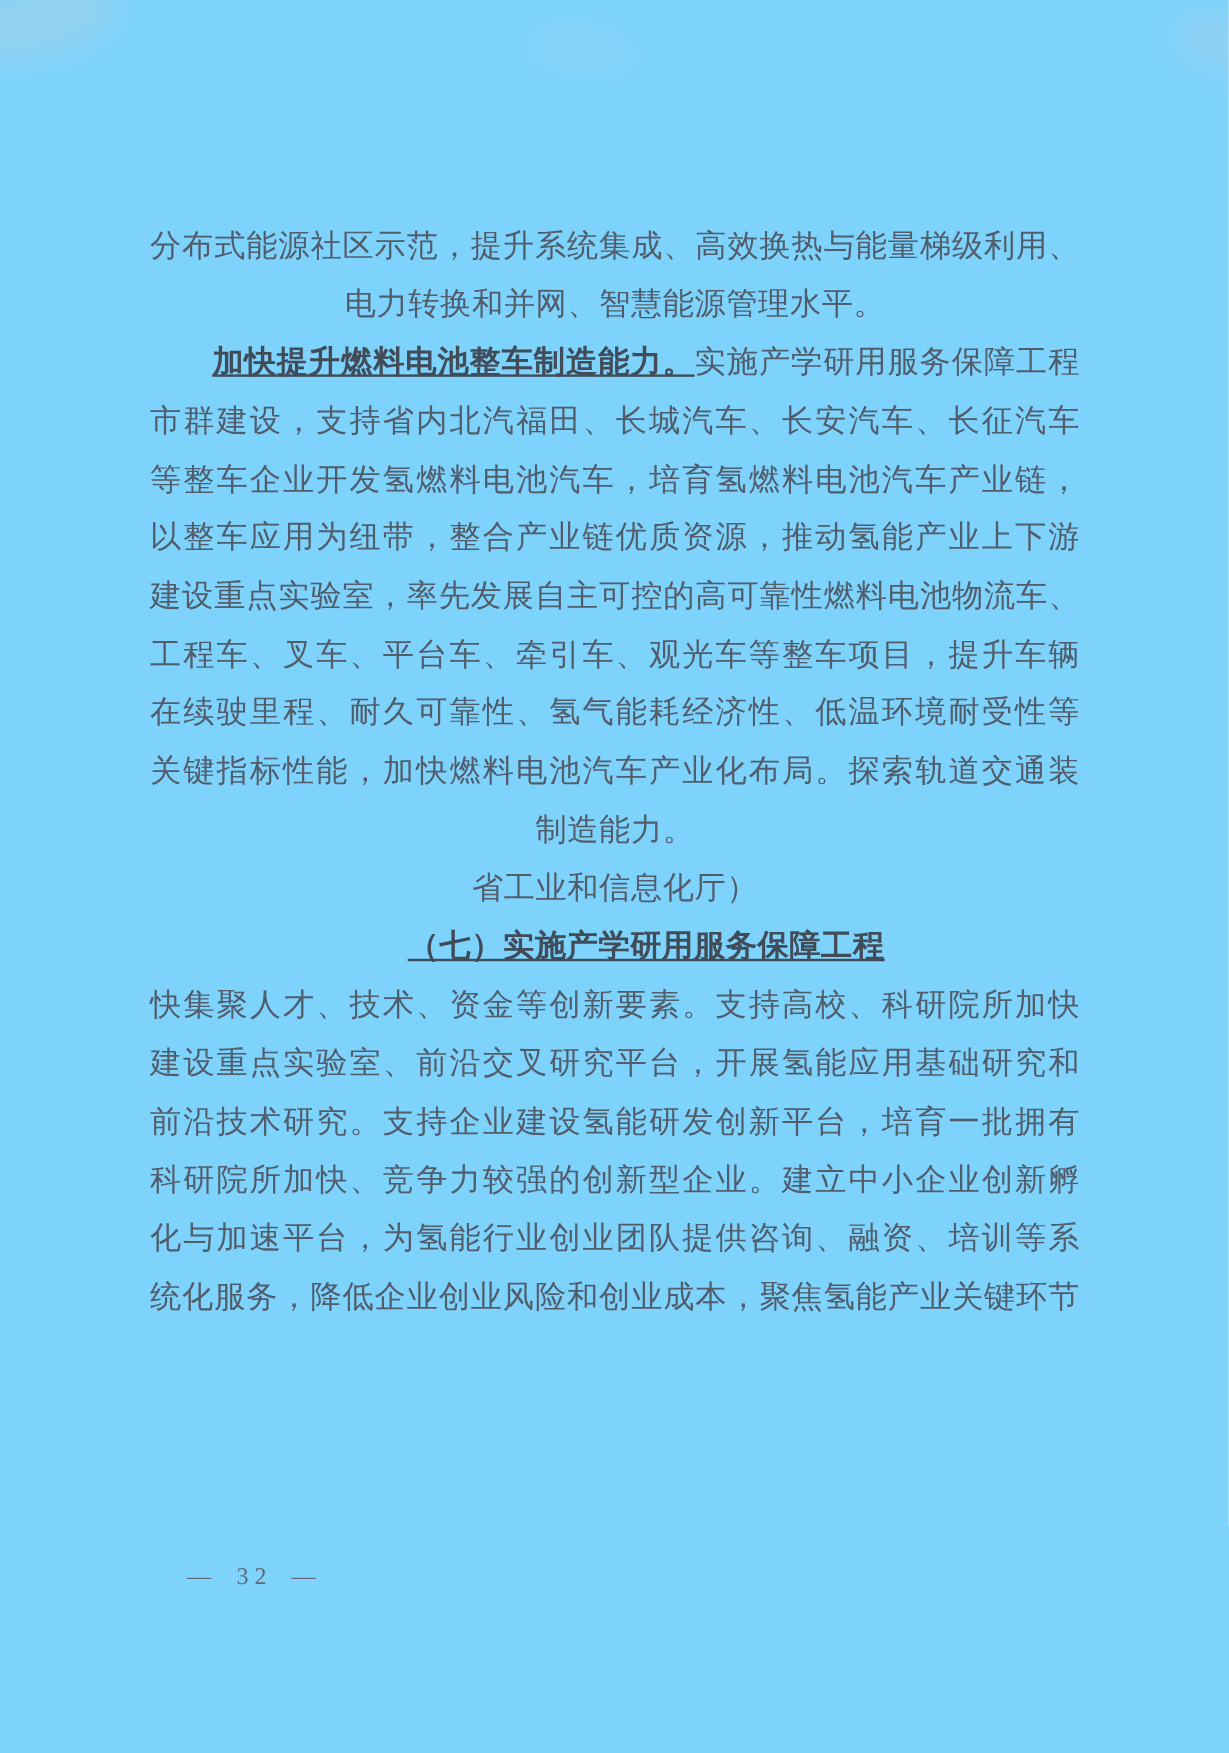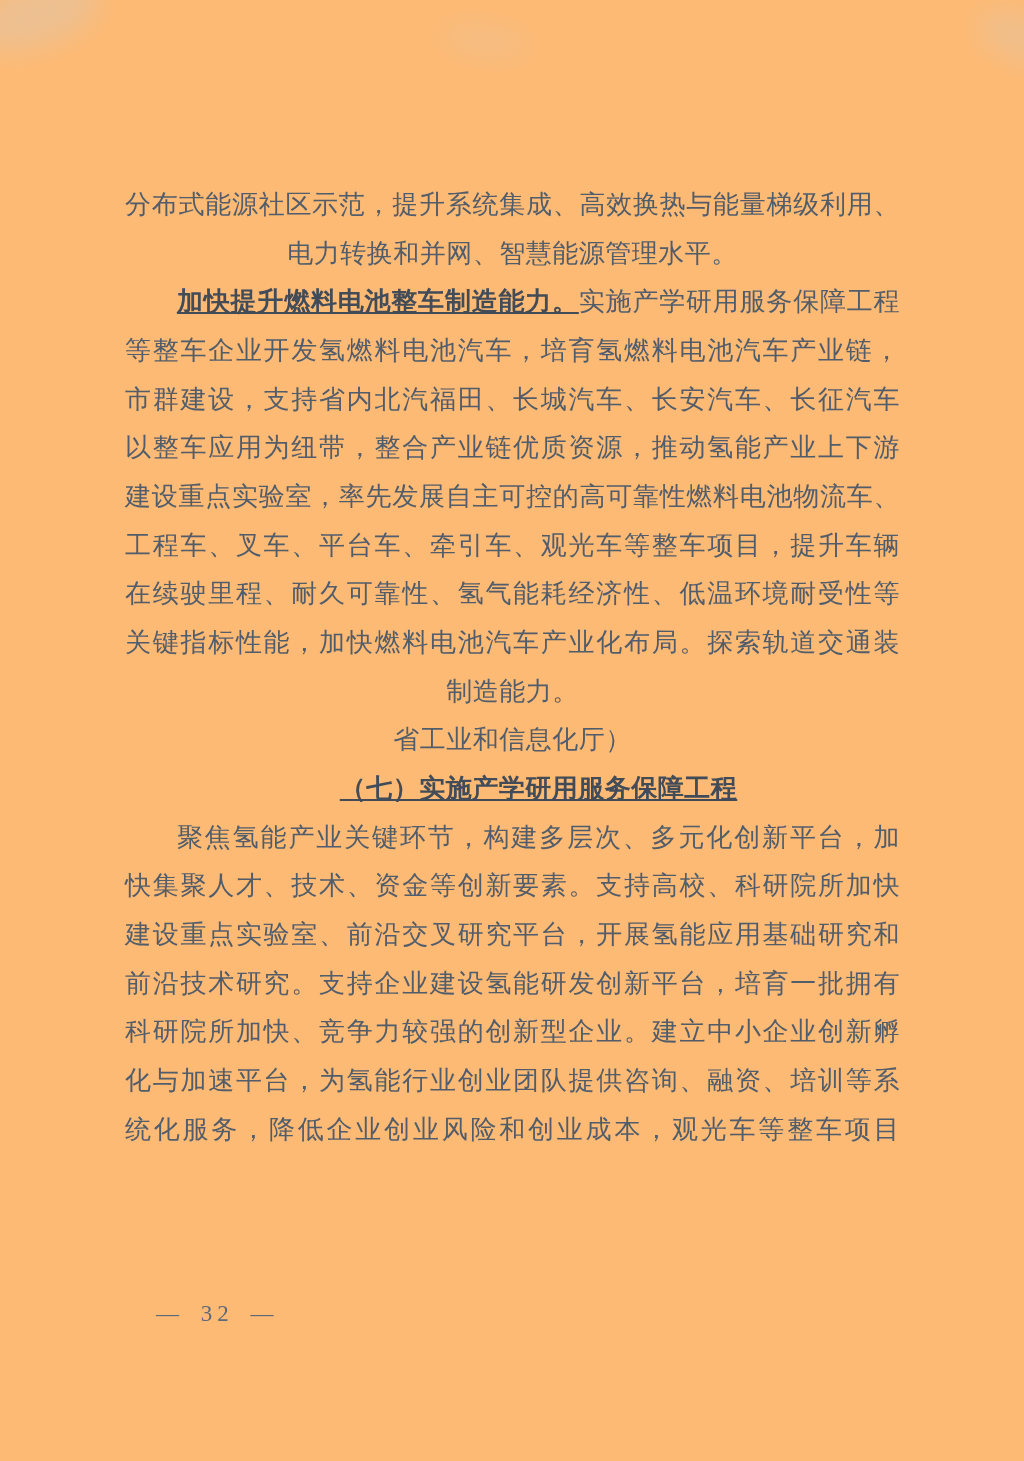--- a/index.html
+++ b/index.html
@@ -9,21 +9,21 @@
     width: 1024px;
     height: 1461px;
     background: #f4f4f4;
     font-family: "Liberation Serif", "DejaVu Serif", serif;
   }
 
   .page {
     position: relative;
     width: 1024px;
     height: 1461px;
-    background: #fdba74;
+    background: #7dd3fc;
     overflow: hidden;
   }
 
   
   .smudge {
     position: absolute;
     border-radius: 50%;
     filter: blur(14px);
     background: #c9ced5;
     pointer-events: none;
@@ -62,51 +62,50 @@
     color: #424c59;
     text-decoration: underline;
   }
 
   .page-number {
     position: absolute;
     left: 156px;
     top: 1296px;
     height: 36px;
     line-height: 36px;
-    font-size: 23px;
+    font-size: 20px;
     color: #5f6a78;
     letter-spacing: 5px;
     word-spacing: 6px;
   }
 </style>
 </head>
 <body>
 
 <div class="page">
   <div class="smudge tl"></div>
   <div class="smudge tm"></div>
   <div class="smudge tr"></div>
 
   <div class="doc-body">
       <div class="line just"><span class="seg">分布式能源社区示范，提升系统集成、高效换热与能量梯级利用、</span></div>
       <div class="line"><span class="seg">电力转换和并网、智慧能源管理水平。</span></div>
       <div class="line just indent"><span class="seg bold">加快提升燃料电池整车制造能力。</span><span class="seg">实施产学研用服务保障工程</span></div>
+      <div class="line just"><span class="seg">市群建设，支持省内北汽福田、长城汽车、长安汽车、长征汽车</span></div>
       <div class="line just"><span class="seg">等整车企业开发氢燃料电池汽车，培育氢燃料电池汽车产业链，</span></div>
-      <div class="line just"><span class="seg">市群建设，支持省内北汽福田、长城汽车、长安汽车、长征汽车</span></div>
       <div class="line just"><span class="seg">以整车应用为纽带，整合产业链优质资源，推动氢能产业上下游</span></div>
       <div class="line just"><span class="seg">建设重点实验室，率先发展自主可控的高可靠性燃料电池物流车、</span></div>
       <div class="line just"><span class="seg">工程车、叉车、平台车、牵引车、观光车等整车项目，提升车辆</span></div>
       <div class="line just"><span class="seg">在续驶里程、耐久可靠性、氢气能耗经济性、低温环境耐受性等</span></div>
       <div class="line just"><span class="seg">关键指标性能，加快燃料电池汽车产业化布局。探索轨道交通装</span></div>
       <div class="line"><span class="seg">制造能力。</span></div>
       <div class="line"><span class="seg">省工业和信息化厅）</span></div>
       <div class="line indent"><span class="seg bold">（七）实施产学研用服务保障工程</span></div>
-      <div class="line just indent"><span class="seg">聚焦氢能产业关键环节，构建多层次、多元化创新平台，加</span></div>
       <div class="line just"><span class="seg">快集聚人才、技术、资金等创新要素。支持高校、科研院所加快</span></div>
       <div class="line just"><span class="seg">建设重点实验室、前沿交叉研究平台，开展氢能应用基础研究和</span></div>
       <div class="line just"><span class="seg">前沿技术研究。支持企业建设氢能研发创新平台，培育一批拥有</span></div>
       <div class="line just"><span class="seg">科研院所加快、竞争力较强的创新型企业。建立中小企业创新孵</span></div>
       <div class="line just"><span class="seg">化与加速平台，为氢能行业创业团队提供咨询、融资、培训等系</span></div>
-      <div class="line just"><span class="seg">统化服务，降低企业创业风险和创业成本，观光车等整车项目</span></div>
+      <div class="line just"><span class="seg">统化服务，降低企业创业风险和创业成本，聚焦氢能产业关键环节</span></div>
     </div>
 
   <div class="page-number">— 32 —</div>
 </div>
 
 </body></html>

